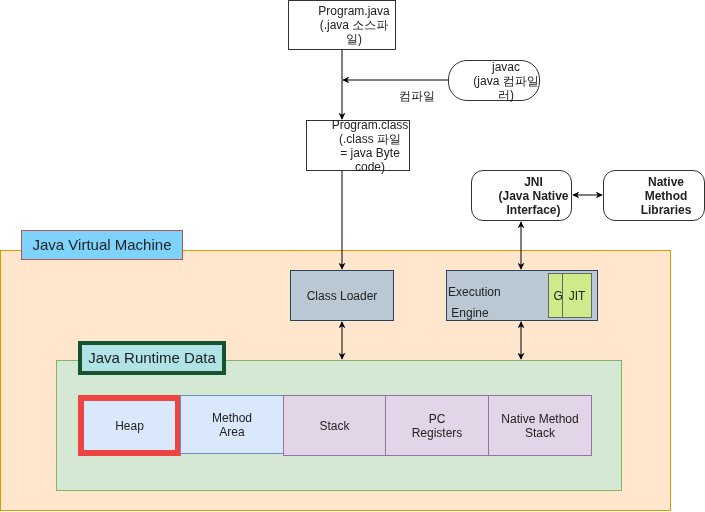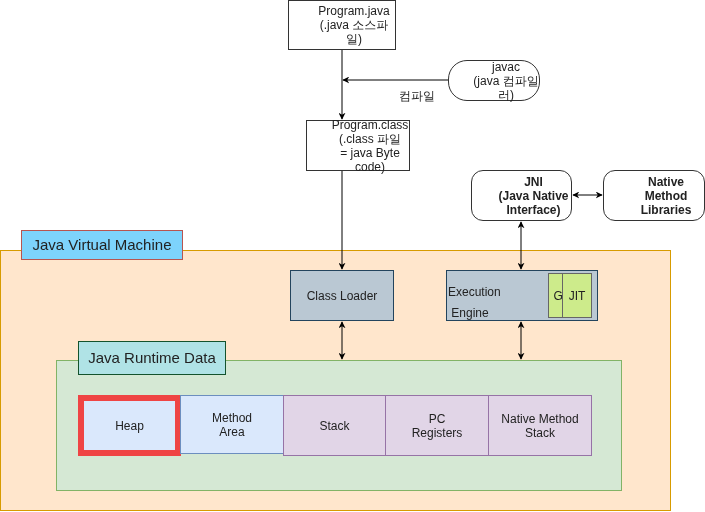--- a/index.html
+++ b/index.html
@@ -12,21 +12,21 @@
   .rounded { border-radius:12px;font-weight:bold; }
   svg.arrows { position:absolute; left:0; top:0; }
 </style>
 </head>
 <body>
 
 <div class="abs" style="left:0;top:250px;width:671px;height:261px;background:#ffe6cc;border:1px solid #d79b00;"></div>
 <div class="abs box" style="left:21px;top:230px;width:162px;height:30px;background:#7dd3fc;border:1px solid #b85450;font-size:15px;">Java Virtual Machine</div>
 
 <div class="abs" style="left:56px;top:360px;width:566px;height:131px;background:#d5e8d4;border:1px solid #82b366;"></div>
-<div class="abs box" style="left:78px;top:341px;width:148px;height:34px;background:#b0e3e6;border:1px solid #14532d;font-size:15px;">Java Runtime Data</div>
+<div class="abs box" style="left:78px;top:341px;width:148px;height:34px;background:#b0e3e6;border:4px solid #14532d;font-size:15px;">Java Runtime Data</div>
 
 <div class="abs box" style="left:78px;top:395px;width:103px;height:61px;background:#dae8fc;border:6px solid #ef4444;">Heap</div>
 <div class="abs box" style="left:180px;top:395px;width:104px;height:59px;background:#dae8fc;border:1px solid #6c8ebf;">Method
 Area</div>
 <div class="abs box" style="left:283px;top:395px;width:103px;height:61px;background:#e1d5e7;border:1px solid #9673a6;">Stack</div>
 <div class="abs box" style="left:385px;top:395px;width:104px;height:61px;background:#e1d5e7;border:1px solid #9673a6;">PC
 Registers</div>
 <div class="abs box" style="left:488px;top:395px;width:104px;height:61px;background:#e1d5e7;border:1px solid #9673a6;">Native Method
 Stack</div>
 

